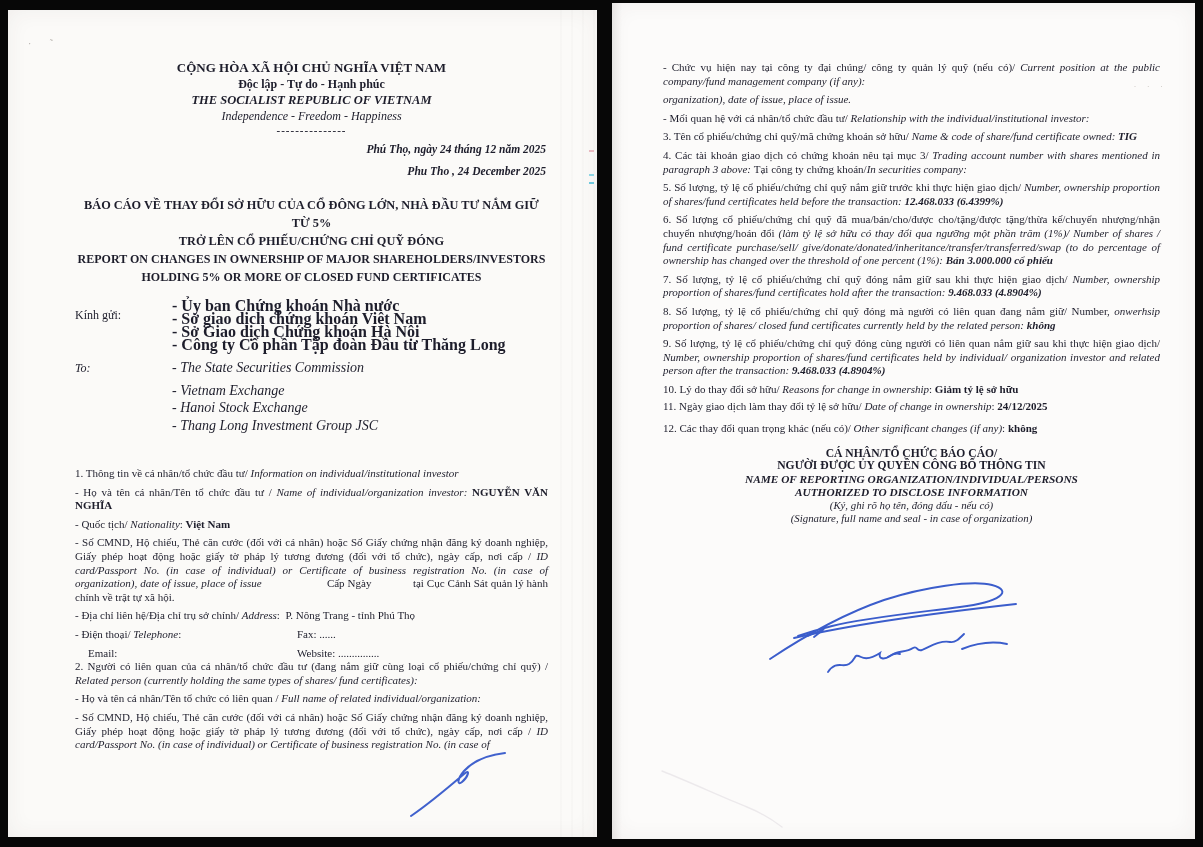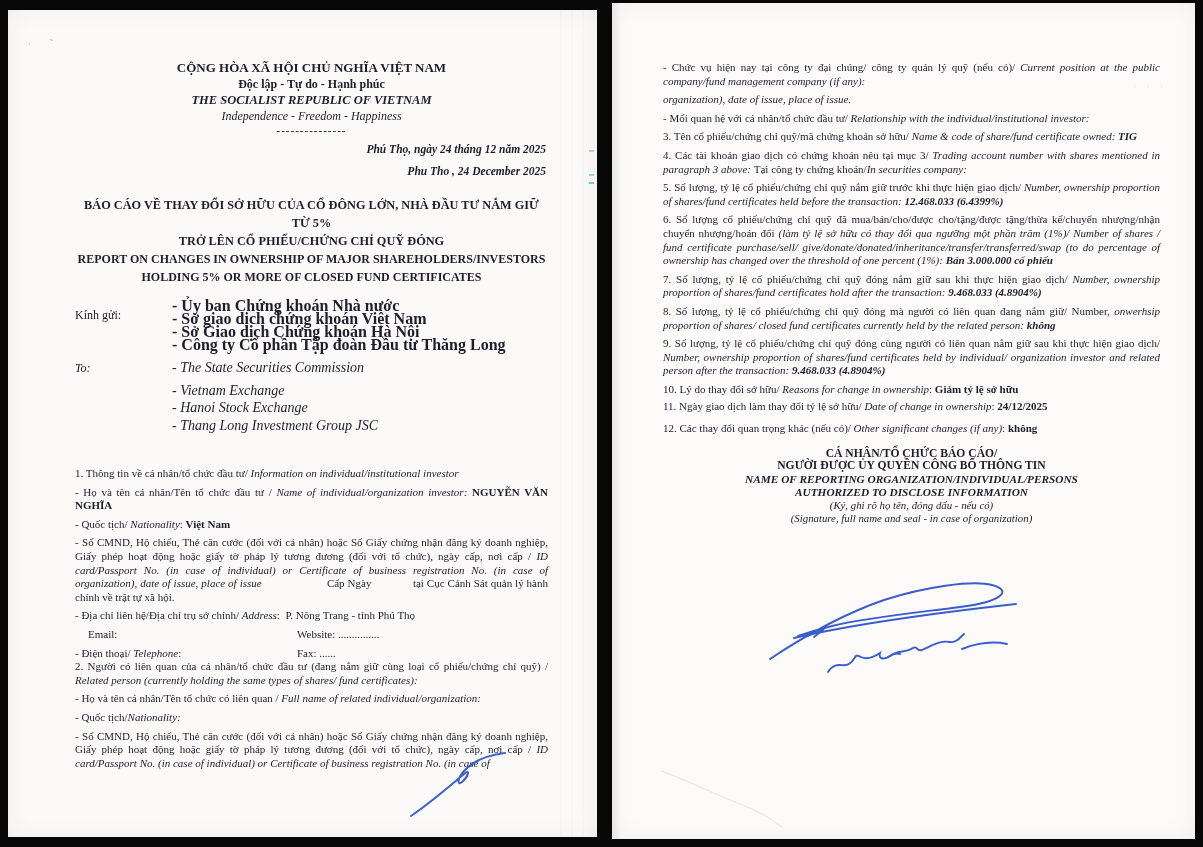--- a/index.html
+++ b/index.html
@@ -113,32 +113,31 @@
             <div class="list-line">- Thang Long Investment Group JSC</div>
           </div>
       </div>
 
       <p class="para j first-body"><span class="run r">1. Thông tin về cá nhân/tổ chức đầu tư/ </span><span class="run i">Information on individual/institutional investor</span></p>
       <p class="para j"><span class="run r">- Họ và tên cá nhân/Tên tổ chức đầu tư / </span><span class="run i">Name of individual/organization investor: </span><span class="run b">NGUYỄN VĂN NGHĨA</span></p>
       <p class="para j"><span class="run r">- Quốc tịch/ </span><span class="run i">Nationality</span><span class="run r">: </span><span class="run b">Việt Nam</span></p>
       <p class="para j"><span class="run r">- Số CMND, Hộ chiếu, Thẻ căn cước (đối với cá nhân) hoặc Số Giấy chứng nhận đăng ký doanh nghiệp, Giấy phép hoạt động hoặc giấy tờ pháp lý tương đương (đối với tổ chức), ngày cấp, nơi cấp / </span><span class="run i">ID card/Passport No. (in case of individual) or Certificate of business registration No. (in case of organization), date of issue, place of issue</span><span class="run r">&nbsp;&nbsp;&nbsp;&nbsp;&nbsp;&nbsp;&nbsp;&nbsp;&nbsp;&nbsp;&nbsp;&nbsp;&nbsp;&nbsp;&nbsp;&nbsp;&nbsp;&nbsp;&nbsp;&nbsp;&nbsp;&nbsp;Cấp Ngày&nbsp;&nbsp;&nbsp;&nbsp;&nbsp;&nbsp;&nbsp;&nbsp;&nbsp;&nbsp;&nbsp;&nbsp;&nbsp;&nbsp;tại Cục Cảnh Sát quản lý hành chính về trật tự xã hội.</span></p>
       <p class="para j"><span class="run r">- Địa chỉ liên hệ/Địa chỉ trụ sở chính/ </span><span class="run i">Address</span><span class="run r">:  P. Nông Trang - tỉnh Phú Thọ</span></p>
 
+      <div class="row2">
+        <span class="col1"><span class="run r">- Điện thoại/ </span><span class="run i">Telephone</span><span class="run r">:</span></span>
+        <span class="col2"><span class="run r">Fax: ......</span></span>
+      </div>
       <div class="row2 email-row">
         <span class="col1"><span class="run r">Email:</span></span>
         <span class="col2"><span class="run r">Website: ...............</span></span>
       </div>
-      <div class="row2">
-        <span class="col1"><span class="run r">- Điện thoại/ </span><span class="run i">Telephone</span><span class="run r">:</span></span>
-        <span class="col2"><span class="run r">Fax: ......</span></span>
-      </div>
 
       <p class="para j"><span class="run r">2. Người có liên quan của cá nhân/tổ chức đầu tư (đang nắm giữ cùng loại cổ phiếu/chứng chỉ quỹ) / </span><span class="run i">Related person (currently holding the same types of shares/ fund certificates):</span></p>
       <p class="para j"><span class="run r">- Họ và tên cá nhân/Tên tổ chức có liên quan / </span><span class="run i">Full name of related individual/organization:</span></p>
-      <p class="para j"><span class="run r">- Quốc tịch/</span><span class="run i">Nationality:</span></p>
       <p class="para j"><span class="run r">- Số CMND, Hộ chiếu, Thẻ căn cước (đối với cá nhân) hoặc Số Giấy chứng nhận đăng ký doanh nghiệp, Giấy phép hoạt động hoặc giấy tờ pháp lý tương đương (đối với tổ chức), ngày cấp, nơi cấp / </span><span class="run i">ID card/Passport No. (in case of individual) or Certificate of business registration No. (in case of</span></p>
     </div>
 
     <svg class="sig-svg" style="left:398px;top:740px;" width="125" height="80" viewBox="0 0 125 80">
       <path d="M5,66 C24,53 44,36 58,24 C65,18 62,27 56,32 C51,36 51,29 58,21 C67,11 82,5 99,3" fill="none" stroke="#2b50c8" stroke-width="2" stroke-linecap="round" opacity="0.9"></path>
     </svg>
   </div>
 
   <div class="page page-right">
     <div class="edge-shade-l"></div>

